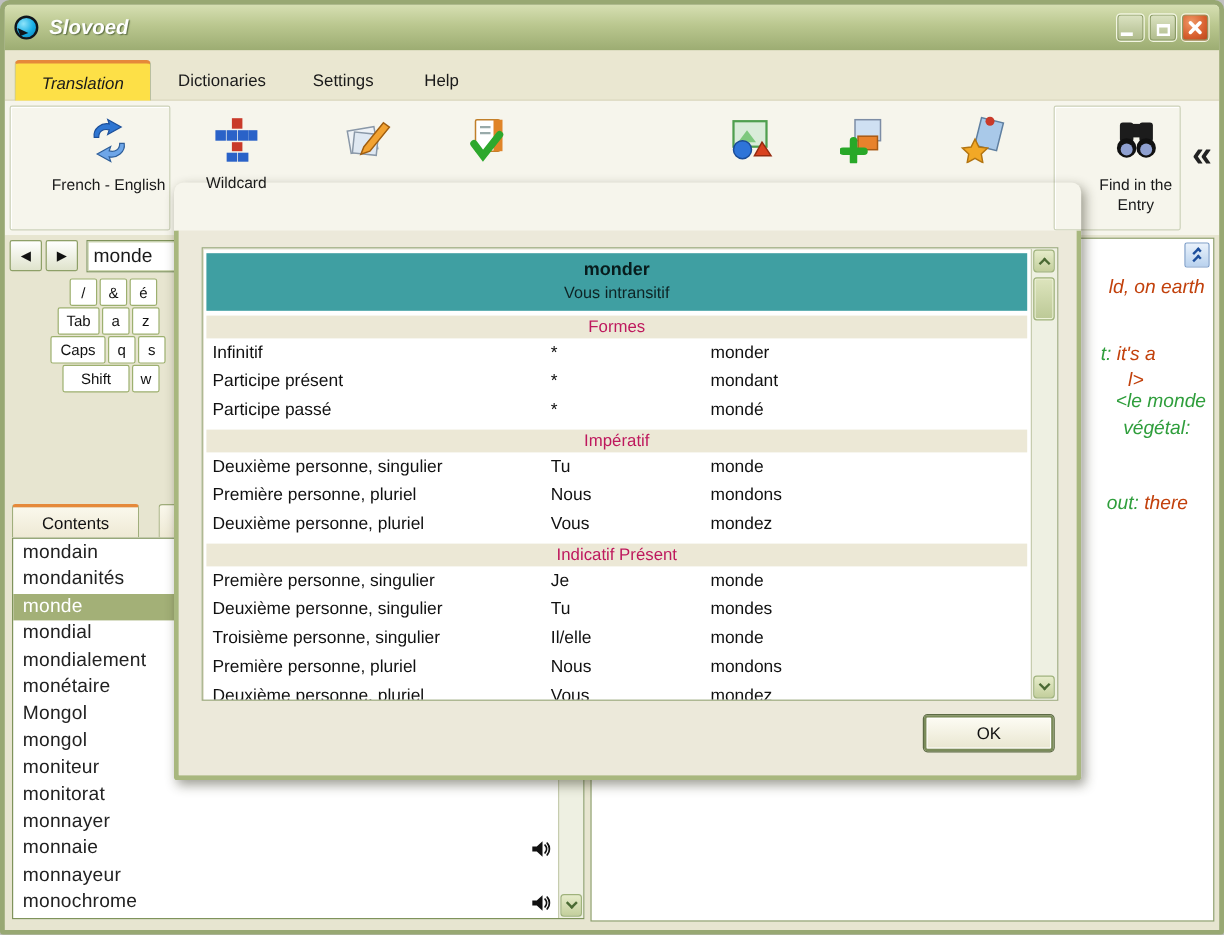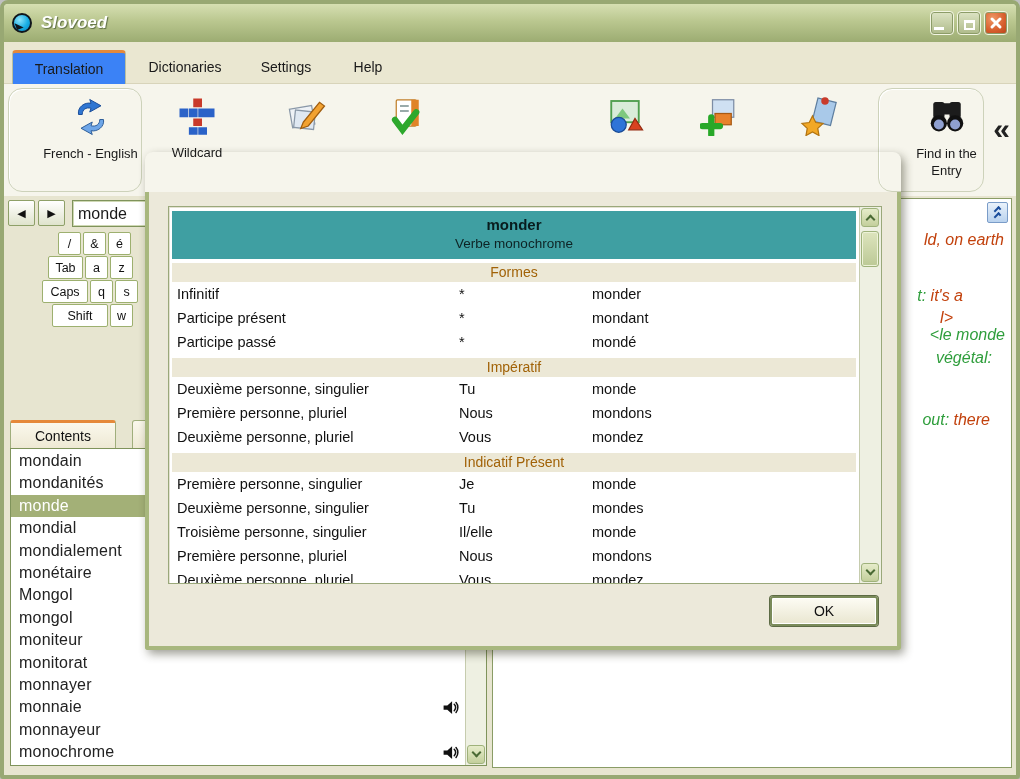--- a/index.html
+++ b/index.html
@@ -23,31 +23,31 @@
     justify-content:center;box-shadow:inset 0 0 0 1px #8c9c68;cursor:default;}
   .wbtn .glyph-min{display:block;width:10px;height:3px;background:#fff;margin:0 0 4px -6px;}
   .wbtn .glyph-max{display:block;width:11px;height:10px;border:2px solid #fff;border-top-width:3px;margin-bottom:4px;}
   .wbtn.close{background:radial-gradient(circle at 35% 30%,#ef9866,#d8602f 55%,#b64218);
     align-items:center;}
   
   .tabstrip{position:absolute;left:0;top:38px;right:0;height:42px;background:#eae7d1;
     border-bottom:1px solid #d8d4ba;}
   .mtab{position:absolute;top:8px;height:34px;display:flex;align-items:center;justify-content:center;
     font-size:14px;color:#1a1a1a;}
-  .mtab.active{background:#3b82f6;border:1px solid #b9bfa0;border-bottom:none;border-top:3px solid #e5893a;
-    border-radius:4px 4px 0 0;font-weight:normal;}
+  .mtab.active{background:#fde047;border:1px solid #b9bfa0;border-bottom:none;border-top:3px solid #e5893a;
+    border-radius:4px 4px 0 0;font-weight:normal;font-style:italic;}
   .mtab:nth-child(1){left:8px;width:114px;}
   .mtab:nth-child(2){left:130px;width:102px;}
   .mtab:nth-child(3){left:244px;width:76px;}
   .mtab:nth-child(4){left:336px;width:56px;}
   
   .toolbar{position:absolute;left:0;top:80px;right:0;height:112px;background:#f6f5ec;}
   .tbitem{position:absolute;top:4px;height:104px;display:flex;flex-direction:column;align-items:center;
     padding-top:6px;gap:6px;}
-  .tbitem.boxed{border:1px solid #cdd2ba;border-radius:14px;box-shadow:inset 1px 1px 0 #fff;padding-left:31px;}
+  .tbitem.boxed{border:1px solid #cdd2ba;border-radius:2px;box-shadow:inset 1px 1px 0 #fff;padding-left:31px;}
   .tbicon{width:44px;height:44px;display:flex;align-items:center;justify-content:center;}
   .tblabel{font-size:13px;color:#1a1a1a;text-align:center;line-height:17px;}
   .tb-overflow{position:absolute;right:6px;top:28px;font-size:30px;font-weight:bold;color:#222;}
   
   .content{position:absolute;left:0;top:192px;right:0;bottom:4px;background:#e7e5d0;}
   .leftpanel{position:absolute;left:4px;top:2px;width:479px;height:570px;}
   .navbtn{position:absolute;top:2px;width:27px;height:26px;border:1px solid #8ea068;border-radius:2px;
     background:linear-gradient(180deg,#ffffff,#dfe3cc);font-size:11px;color:#111;padding:0;}
   .navbtn.back{left:0;}
   .navbtn.fwd{left:30px;}
@@ -103,21 +103,21 @@
     background:radial-gradient(circle at 35% 30%,#ef9866,#d8602f 55%,#b64218);
     display:flex;align-items:center;justify-content:center;box-shadow:0 1px 2px rgba(0,0,0,.3);}
   .dlg-body{position:absolute;left:0;top:40px;right:0;bottom:0;background:#ece9da;
     border:4px solid #a8b77e;border-top:none;border-radius:0 0 3px 3px;}
   .forms-box{position:absolute;left:19px;top:14px;width:714px;height:378px;background:#fff;
     border:1px solid #9aa87a;box-shadow:inset 1px 1px 0 #e4e2d2;overflow:hidden;}
   .forms-content{position:absolute;left:0;top:0;right:22px;bottom:0;overflow:hidden;padding:4px 3px 0 3px;}
   .teal-header{height:48px;background:#3f9fa2;text-align:center;color:#0d2324;padding-top:4px;}
   .teal-header .headword{font-size:15px;font-weight:bold;line-height:20px;color:#081c1d;}
   .teal-header .pos{font-size:13.5px;line-height:18px;}
-  .band{height:19px;margin-top:4px;background:#ece8d6;text-align:center;font-size:14px;line-height:19px;color:#a16207;}
+  .band{height:19px;margin-top:4px;background:#ece8d6;text-align:center;font-size:14px;line-height:19px;color:#be185d;}
   .frow{display:grid;grid-template-columns:282px 133px auto;height:24px;align-items:center;padding-left:5px;
     font-size:14.5px;color:#111;}
   .dlg-scroll{position:absolute;right:0;top:0;bottom:0;width:22px;background:#eef0e2;border-left:1px solid #c6ccae;}
   .dlg-scroll .thumb{position:absolute;left:1px;top:24px;width:18px;height:36px;border:1px solid #9fb27b;
     border-radius:3px;background:linear-gradient(180deg,#dde4bd,#bcc996);
     box-shadow:inset 0 0 0 1px #edf2d8;}
   .ok-btn{position:absolute;left:621px;top:404px;width:108px;height:30px;
     background:linear-gradient(180deg,#fdfcf4,#e9e6d0);border:2px solid #7a8b5a;border-radius:3px;
     box-shadow:0 0 0 1px #5d6b45, inset 0 0 0 1px #ffffff;font-size:14px;color:#111;}
   svg{display:block;}
@@ -324,21 +324,21 @@
     </div>
 
   </div>
 
   <div class="dialog">
     <div class="dlg-body">
       <div class="forms-box">
         <div class="forms-content" id="formsContent">
           <div class="teal-header">
             <div class="headword">monder</div>
-            <div class="pos">Verbe monochrome</div>
+            <div class="pos">Vous intransitif</div>
           </div>
           <div id="formsSections">
               <div class="band">Formes</div>
               <div class="frow">
                 <span class="fcell c0">Infinitif</span>
                 <span class="fcell c1">*</span>
                 <span class="fcell c2">monder</span>
               </div>
               <div class="frow">
                 <span class="fcell c0">Participe présent</span>

